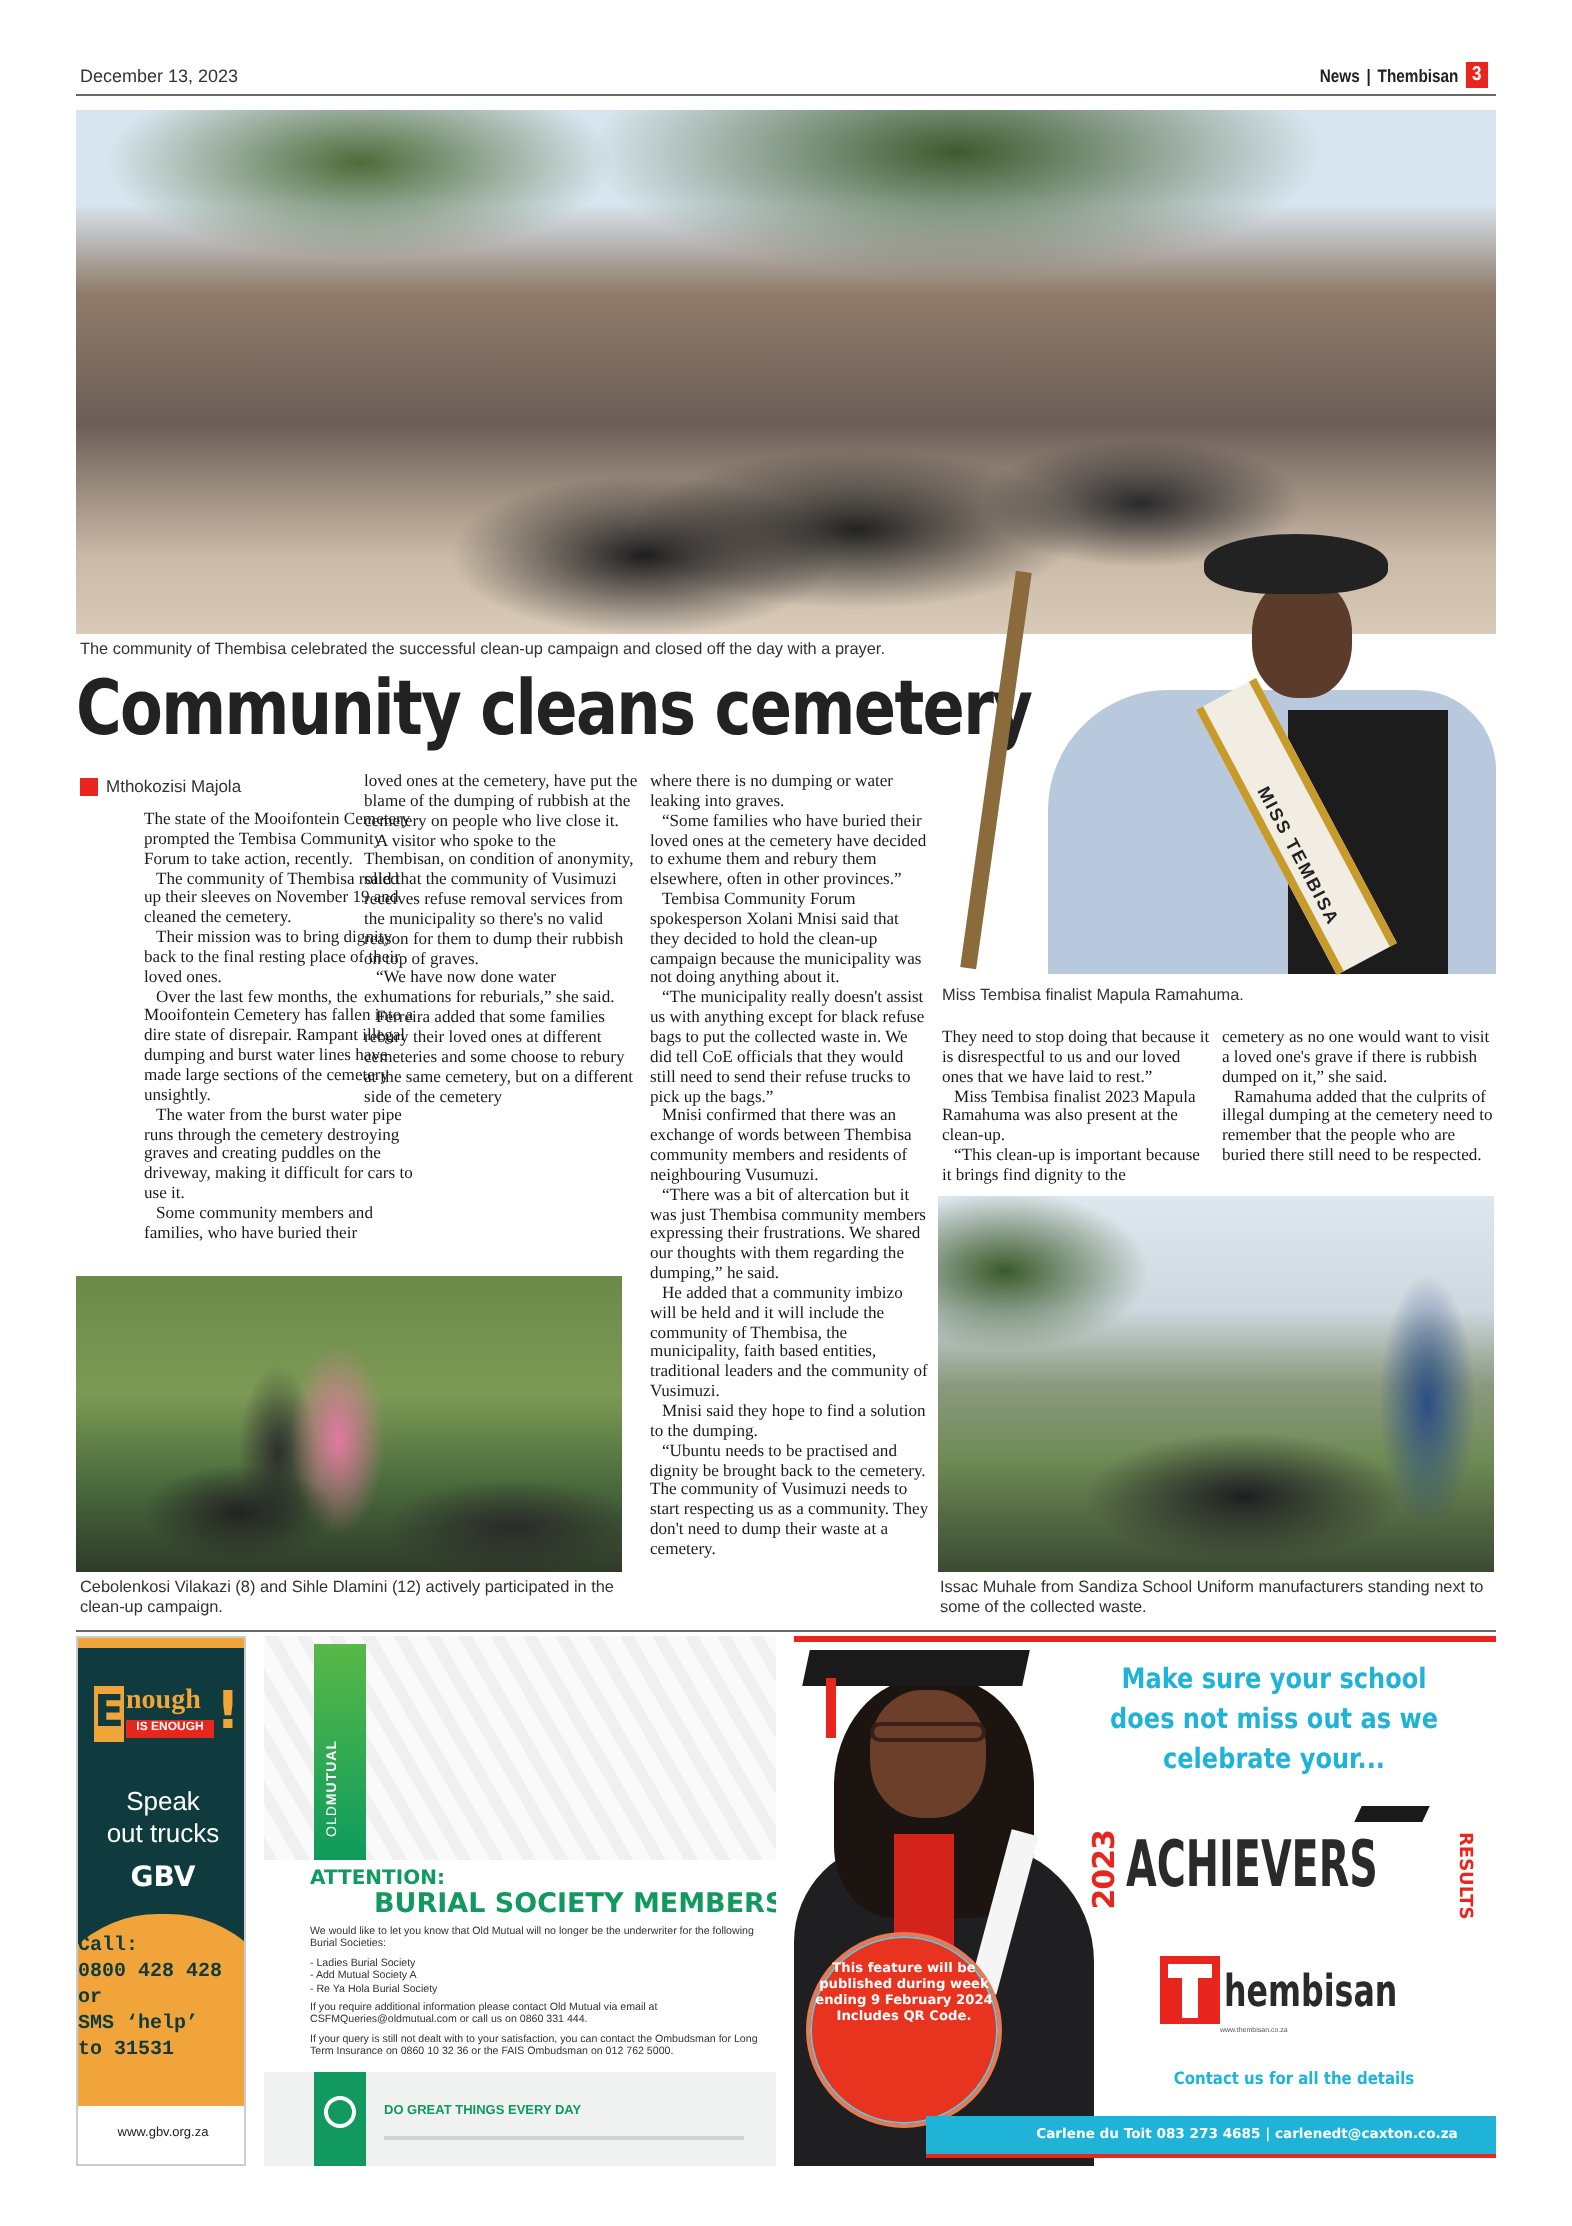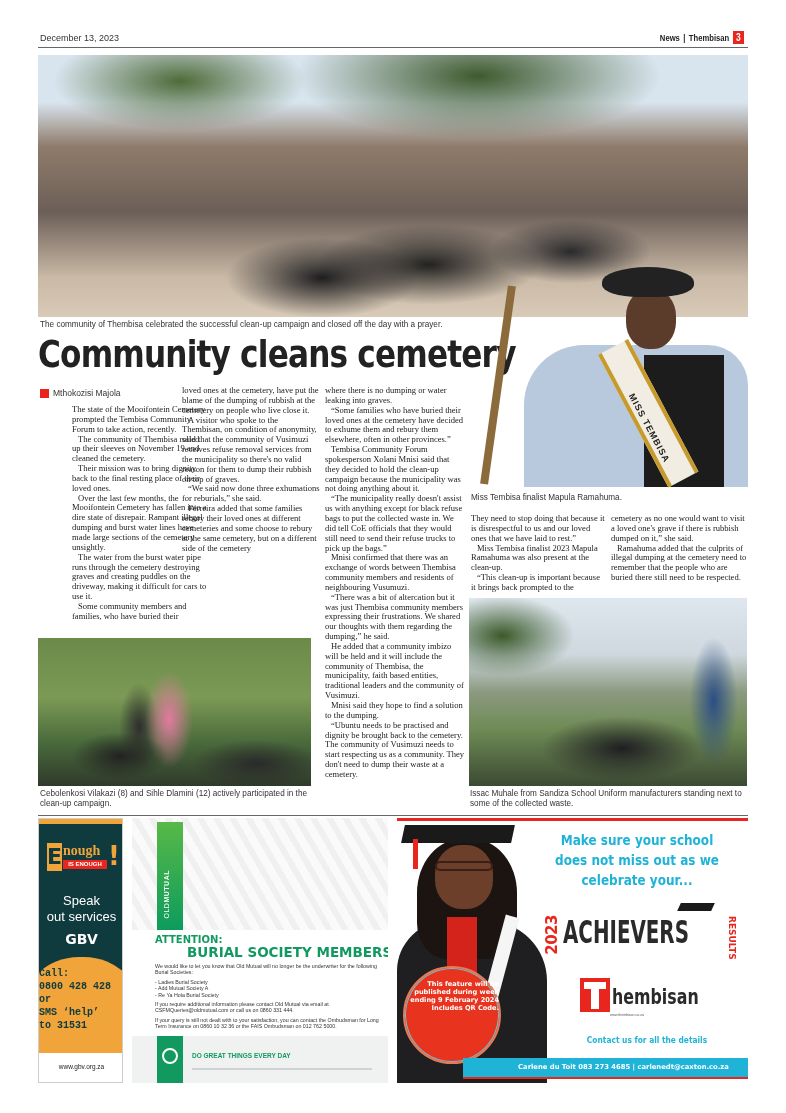--- a/index.html
+++ b/index.html
@@ -115,21 +115,21 @@
   .ach-girl { left: 0; top: 3px; width: 150px; height: 262px; }
   .girl-cap { left: 6px; top: 4px; width: 110px; height: 18px; background: #1a1a1a; transform: skewX(-12deg); }
   .girl-tassel { left: 16px; top: 18px; width: 5px; height: 30px; background: #e8261e; }
   .girl-hair { left: 20px; top: 18px; width: 100px; height: 120px; background: #1c1410; border-radius: 45% 45% 30% 30%; }
   .girl-face { left: 38px; top: 24px; width: 58px; height: 64px; background: #6b3f2a; border-radius: 45%; }
   .girl-glasses { left: 38px; top: 40px; width: 58px; height: 10px; border: 2px solid #3a1f18; border-radius: 5px; }
   .girl-gown { left: 0; top: 100px; width: 150px; height: 162px; background: #1f1f22; border-radius: 50px 60px 0 0; }
   .girl-stole { left: 50px; top: 96px; width: 30px; height: 120px; background: #d4231b; }
   .girl-scroll { left: 98px; top: 94px; width: 14px; height: 82px; background: #f5f5f5; transform: rotate(15deg); }
   .ach-badge { left: 6px; top: 148px; width: 98px; height: 98px; border-radius: 50%; background: #e8331e; border: 2px solid #e67a55; box-shadow: inset 0 0 0 1px #6bc0d6; }
-  .ach-badge-text { position: absolute; left: 0; top: 12px; width: 94px; text-align: right; color: #fff; font-family: "DejaVu Sans", sans-serif; font-weight: bold; font-size: 6.6px; line-height: 8px; }
+  .ach-badge-text { position: absolute; left: 0; top: 12px; width: 94px; text-align: center; color: #fff; font-family: "DejaVu Sans", sans-serif; font-weight: bold; font-size: 6.6px; line-height: 8px; }
   .ach-headline { left: 140px; top: 12px; width: 200px; text-align: center; color: #1fb3d8; font-family: "DejaVu Sans", sans-serif; font-weight: bold; font-size: 14px; line-height: 20px; transform: scaleX(0.86); transform-origin: center top; }
   .ach-year { left: 146px; top: 97px; writing-mode: vertical-rl; transform: rotate(180deg); color: #e8261e; font-family: "DejaVu Sans", sans-serif; font-weight: bold; font-size: 15px; letter-spacing: -0.5px; }
   .ach-word { left: 166px; top: 94px; color: #2a2a2a; font-family: "DejaVu Sans", sans-serif; font-weight: bold; font-size: 32px; line-height: 40px; transform: scaleX(0.62); transform-origin: left top; white-space: nowrap; }
   .ach-results { left: 330px; top: 98px; writing-mode: vertical-rl; color: #e8261e; font-family: "DejaVu Sans", sans-serif; font-weight: bold; font-size: 9px; }
   .ach-mortar { left: 282px; top: 85px; width: 34px; height: 8px; background: #1a1a1a; transform: skewX(-25deg); }
   .ach-logo { left: 183px; top: 160px; display: flex; align-items: flex-end; }
   .ach-logo-t { width: 30px; height: 34px; background: #e8261e; position: relative; }
   .ach-logo-t::before { content: ""; position: absolute; left: 4px; top: 4px; width: 22px; height: 7px; background: #fff; }
   .ach-logo-t::after { content: ""; position: absolute; left: 11px; top: 11px; width: 8px; height: 20px; background: #fff; }
   .ach-logo-word { color: #2a2a2a; font-family: "DejaVu Sans", sans-serif; font-weight: bold; font-size: 22px; line-height: 30px; transform: scaleX(0.72); transform-origin: left bottom; margin-left: 2px; }
@@ -177,40 +177,40 @@
   <p class="indent">The community of Thembisa rolled up their sleeves on November 19 and cleaned the cemetery.</p>
   <p class="indent">Their mission was to bring dignity back to the final resting place of their loved ones.</p>
   <p class="indent">Over the last few months, the Mooifontein Cemetery has fallen into a dire state of disrepair. Rampant illegal dumping and burst water lines have made large sections of the cemetery unsightly.</p>
   <p class="indent">The water from the burst water pipe runs through the cemetery destroying graves and creating puddles on the driveway, making it difficult for cars to use it.</p>
   <p class="indent">Some community members and families, who have buried their</p>
 </div>
 
 <div class="abs col" style="left:182px; top:386px; width:138px;">
   <p>loved ones at the cemetery, have put the blame of the dumping of rubbish at the cemetery on people who live close it.</p>
   <p class="indent">A visitor who spoke to the Thembisan, on condition of anonymity, said that the community of Vusimuzi receives refuse removal services from the municipality so there's no valid reason for them to dump their rubbish on top of graves.</p>
-  <p class="indent">“We said now done three exhumations for reburials,” she said.</p>
+  <p class="indent">“We have now done water exhumations for reburials,” she said.</p>
   <p class="indent">Ferreira added that some families rebury their loved ones at different cemeteries and some choose to rebury at the same cemetery, but on a different side of the cemetery</p>
 </div>
 
 <div class="abs col" style="left:325px; top:386px; width:140px;">
   <p>where there is no dumping or water leaking into graves.</p>
   <p class="indent">“Some families who have buried their loved ones at the cemetery have decided to exhume them and rebury them elsewhere, often in other provinces.”</p>
   <p class="indent">Tembisa Community Forum spokesperson Xolani Mnisi said that they decided to hold the clean-up campaign because the municipality was not doing anything about it.</p>
   <p class="indent">“The municipality really doesn't assist us with anything except for black refuse bags to put the collected waste in. We did tell CoE officials that they would still need to send their refuse trucks to pick up the bags.”</p>
   <p class="indent">Mnisi confirmed that there was an exchange of words between Thembisa community members and residents of neighbouring Vusumuzi.</p>
   <p class="indent">“There was a bit of altercation but it was just Thembisa community members expressing their frustrations. We shared our thoughts with them regarding the dumping,” he said.</p>
   <p class="indent">He added that a community imbizo will be held and it will include the community of Thembisa, the municipality, faith based entities, traditional leaders and the community of Vusimuzi.</p>
   <p class="indent">Mnisi said they hope to find a solution to the dumping.</p>
   <p class="indent">“Ubuntu needs to be practised and dignity be brought back to the cemetery. The community of Vusimuzi needs to start respecting us as a community. They don't need to dump their waste at a cemetery.</p>
 </div>
 
 <div class="abs col" style="left:471px; top:514px; width:135px;">
   <p>They need to stop doing that because it is disrespectful to us and our loved ones that we have laid to rest.”</p>
   <p class="indent">Miss Tembisa finalist 2023 Mapula Ramahuma was also present at the clean-up.</p>
-  <p class="indent">“This clean-up is important because it brings back prompted to the</p>
+  <p class="indent">“This clean-up is important because it brings find dignity to the</p>
 </div>
 
 <div class="abs col" style="left:611px; top:514px; width:137px;">
   <p>cemetery as no one would want to visit a loved one's grave if there is rubbish dumped on it,” she said.</p>
   <p class="indent">Ramahuma added that the culprits of illegal dumping at the cemetery need to remember that the people who are buried there still need to be respected.</p>
 </div>
 
 <div class="abs photo photo-kids"></div>
 <div class="abs caption" style="left:40px; top:789px; width:275px;">Cebolenkosi Vilakazi (8) and Sihle Dlamini (12) actively participated in the clean-up campaign.</div>
 
@@ -222,21 +222,21 @@
 <div class="abs gbv">
   <div class="abs gbv-topband"></div>
   <div class="abs gbv-logo">
     <div class="abs gbv-e">E</div>
     <div class="abs gbv-nough">nough</div>
     <div class="abs gbv-isenough">IS ENOUGH</div>
     <div class="abs gbv-bang">!</div>
   </div>
   <div class="abs gbv-speak">
     <div>Speak</div>
-    <div>out services</div>
+    <div>out trucks</div>
   </div>
   <div class="abs gbv-gbv">GBV</div>
   <div class="abs gbv-orange"></div>
   <div class="abs gbv-call">
     <div>Call:</div>
     <div>0800 428 428</div>
     <div>or</div>
     <div>SMS ‘help’</div>
     <div>to 31531</div>
   </div>

